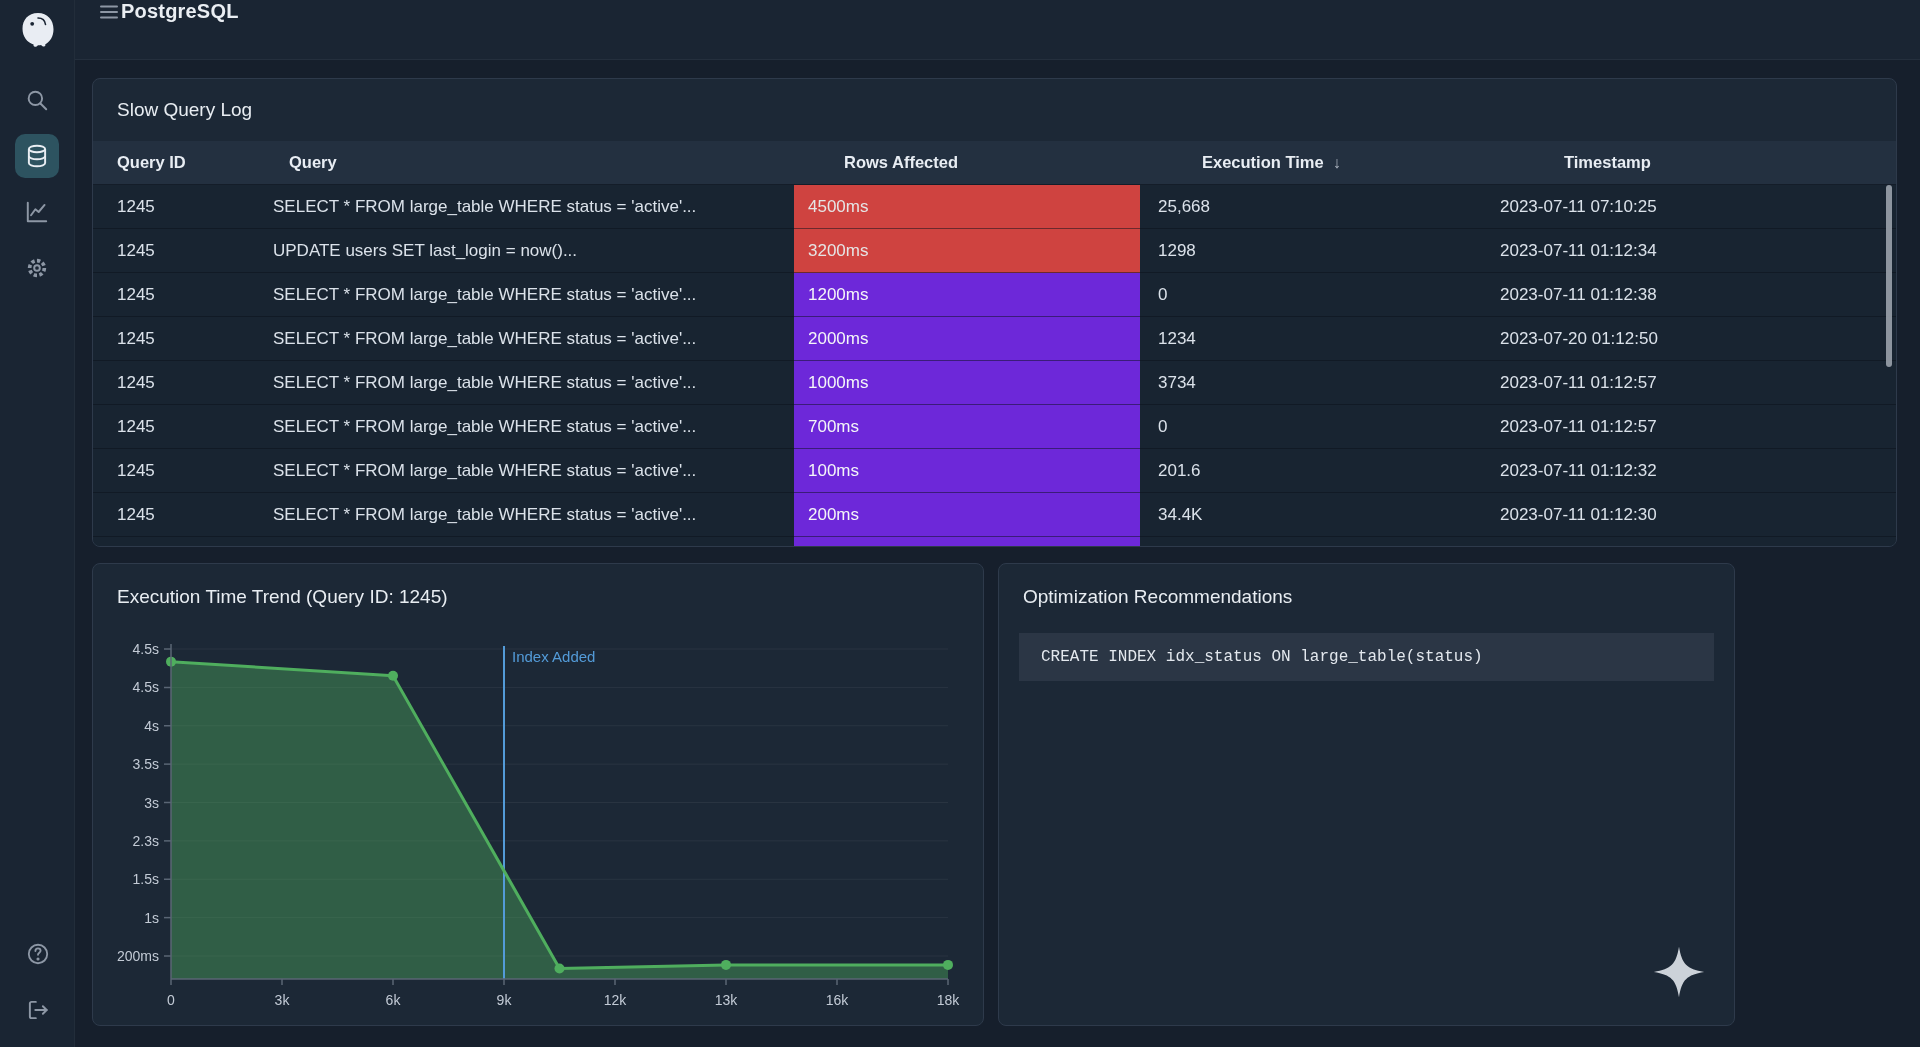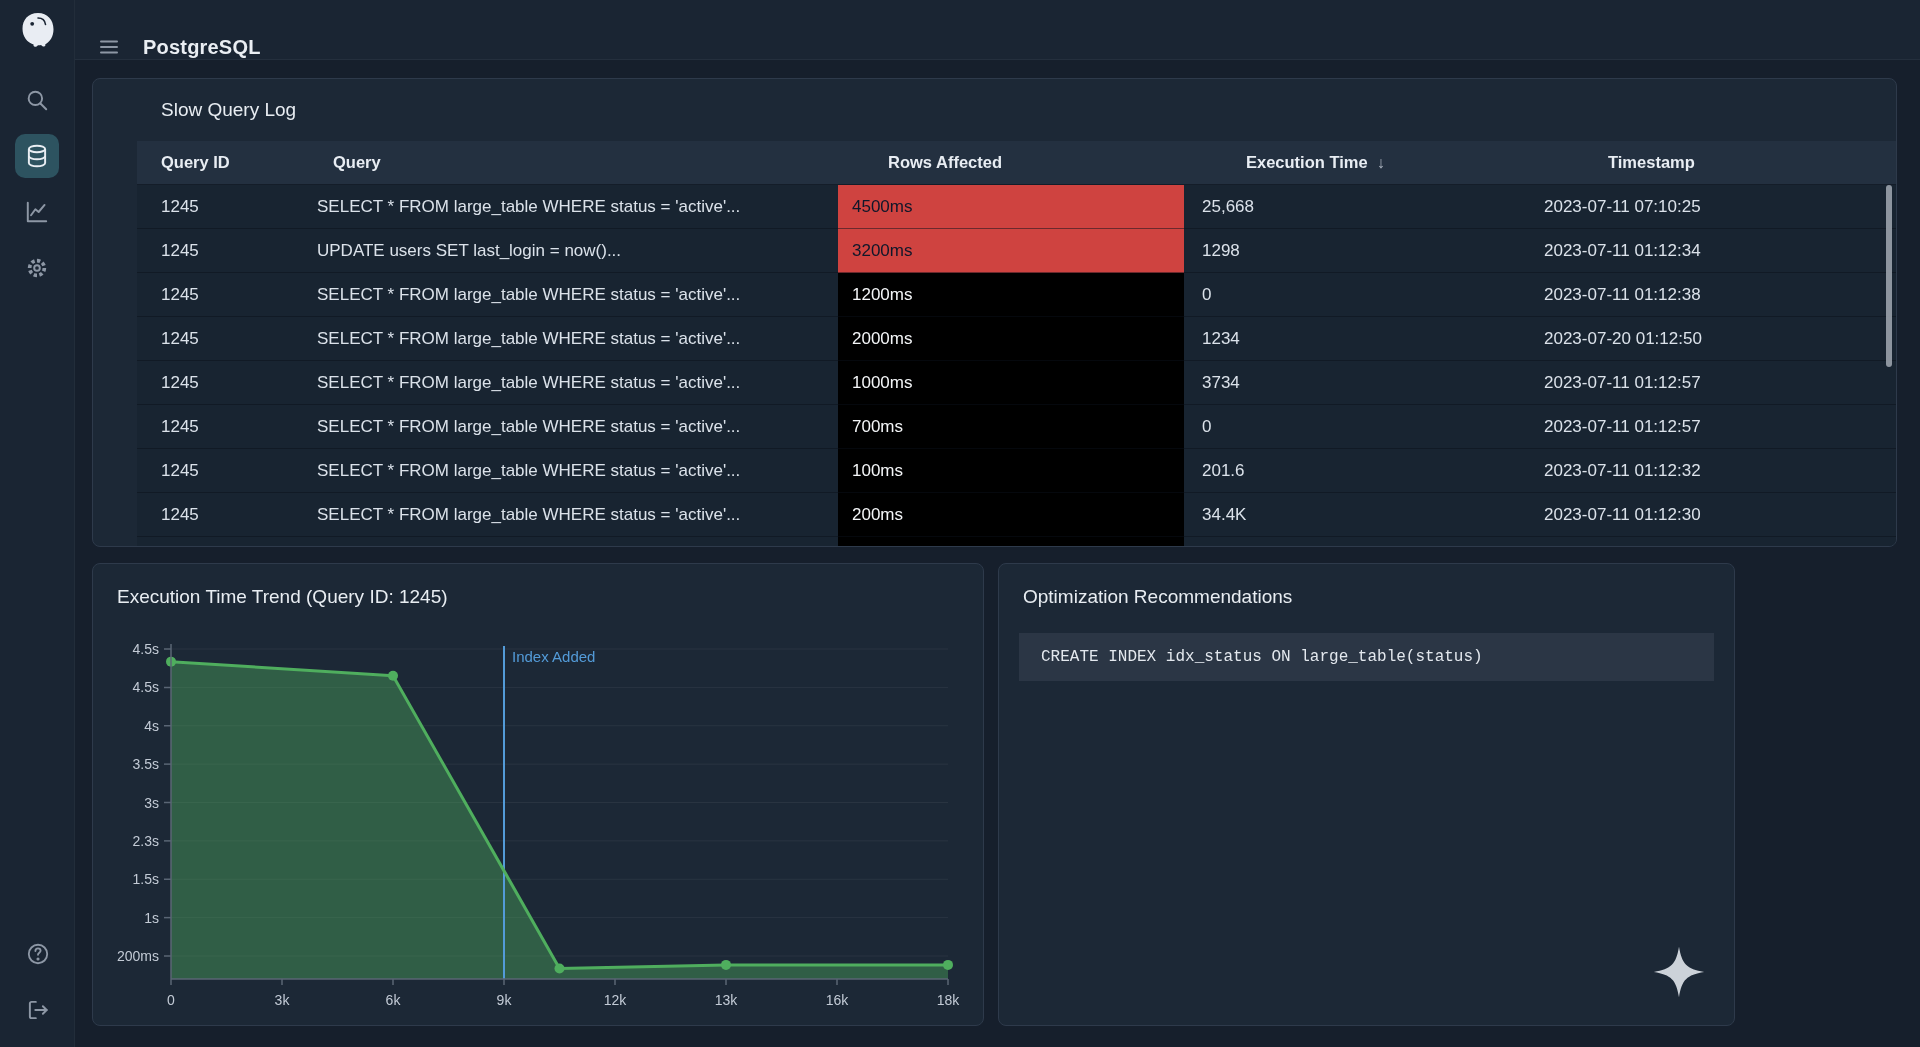--- a/index.html
+++ b/index.html
@@ -9,21 +9,21 @@
     color:#e4eaf1;
     font-family:"Liberation Sans", sans-serif;
     overflow:hidden;
     position:relative;
   }
 
   
   .topbar {
     position:absolute; left:75px; top:0; right:0; height:60px;
     background:#1a2533; border-bottom:1px solid #242f3d;
-    display:flex; align-items:flex-end; gap:22px; padding-left:22px;
+    display:flex; align-items:flex-start; padding-left:22px;
   }
   .menu-btn { background:none; border:none; cursor:pointer; display:flex; align-items:center; }
   .app-title { font-size:20px; font-weight:600; color:#eaeef3; letter-spacing:.2px; }
 
   
   .sidebar {
     position:absolute; left:0; top:0; width:75px; height:1047px;
     background:#1a2533; border-right:1px solid #222d3a; z-index:5;
   }
   .logo { width:75px; height:60px; display:flex; align-items:center; justify-content:center; }
@@ -34,21 +34,21 @@
     width:44px; height:44px; border:none; background:transparent; border-radius:10px;
     display:flex; align-items:center; justify-content:center; cursor:pointer; color:#8d97a5;
   }
   .side-btn.active { background:#2d5360; color:#e9eef3; }
 
   
   .panel {
     position:absolute; background:#1c2836; border:1px solid #2e3a4b;
     border-radius:8px; overflow:hidden;
   }
-  #panel-log   { left:92px;  top:78px;  width:1805px; height:469px;padding-left:44px; }
+  #panel-log   { left:92px;  top:78px;  width:1805px; height:469px; }
   #panel-trend { left:92px;  top:563px; width:892px;  height:463px; }
   #panel-reco  { left:998px; top:563px; width:737px;  height:463px; }
 
   .panel-title-bar { height:62px; display:flex; align-items:center; padding-left:24px;
     font-size:19px; font-weight:500; color:#e8edf2; }
   .panel-title-pad { padding:22px 24px 0 24px; font-size:19px; font-weight:500; color:#e8edf2; }
 
   
   .thead, .trow {
     display:grid;
@@ -56,22 +56,22 @@
     height:44px;
   }
   .thead { background:#233040; border-bottom:1px solid #141d29;
     font-weight:600; font-size:16.5px; color:#e8edf3;gap:16px; }
   .trow { background:#182431; font-size:17px; color:#dbe2ea; }
   .tcell { display:flex; align-items:center; border-bottom:1px solid rgba(9,16,25,.5); }
   .thead .tcell { border-bottom:none; }
   .c1 { padding-left:24px; }
   .c3 { padding-left:14px; }
   .c4 { padding-left:18px; }
-  .lvl-red   { background:#cf4340; color:#0f172a; }
-  .lvl-green { background:#000000; color:#f4f6f8; }
+  .lvl-red   { background:#cf4340; color:#e5e5e5; }
+  .lvl-green { background:#6d28d9; color:#f4f6f8; }
   .sort { margin-left:9px; color:#aab3be; font-weight:400; font-size:16px; }
   .scroll-thumb {
     position:absolute; right:4px; top:106px; width:6px; height:182px;
     background:#9aa2ac; border-radius:3px; opacity:.9;
   }
 
   
   .trend-chart { display:block; margin-top:14px; }
   .trend-chart text { font-family:"Liberation Sans", sans-serif; }
 

